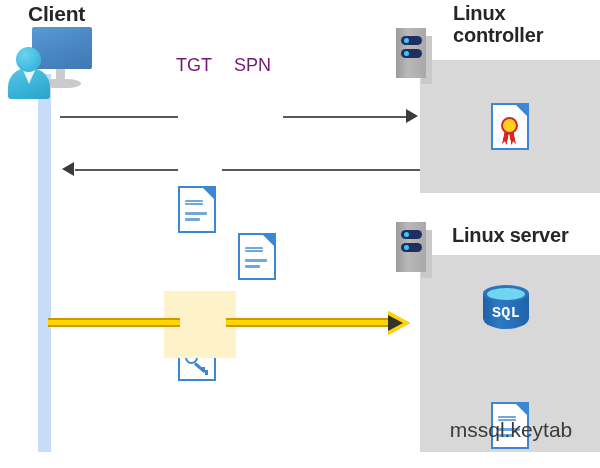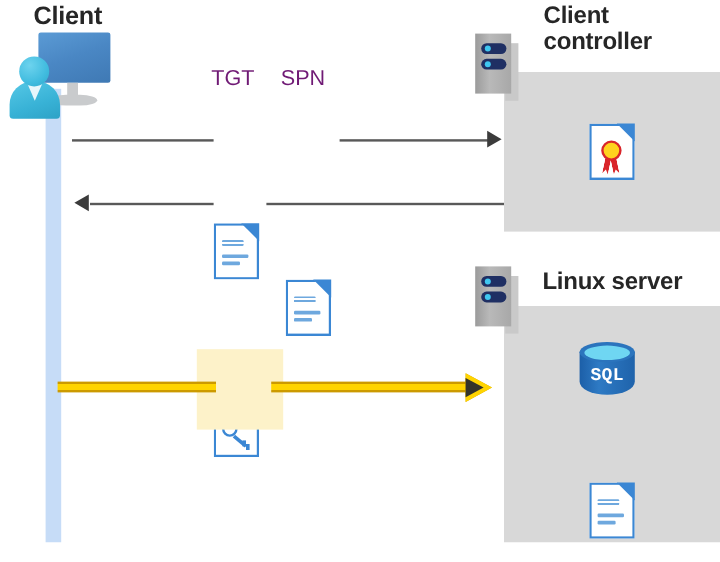--- a/index.html
+++ b/index.html
@@ -342,21 +342,21 @@
     <div class="server-shadow"></div>
     <div class="server-body">
       <div class="server-bar b1">
           <div class="server-led"></div>
         </div>
       <div class="server-bar b2">
           <div class="server-led"></div>
         </div>
     </div>
   </div>
-  <div class="abs title" id="dc-title">Client controller</div>
+  <div class="abs title" id="dc-title">Linux controller</div>
 
   <div class="abs doc" id="cert-doc">
     <div class="doc-page"></div>
     <div class="doc-fold"></div>
     <div class="ribbon r1"></div>
     <div class="ribbon r2"></div>
     <div class="seal-circle"></div>
   </div>
 
   <div class="abs server-icon" id="linux-server">
@@ -380,20 +380,21 @@
     </div>
   </div>
 
   <div class="abs doc" id="keytab-doc">
     <div class="doc-page"></div>
     <div class="doc-fold"></div>
     <div class="doc-line l0"></div>
     <div class="doc-line l2"></div>
     <div class="doc-line l3"></div>
   </div>
+  <div class="abs" id="keytab-label">mssql.keytab</div>
 
   <div class="abs gray-line" style="left:60px; top:116px; width:118px;"></div>
   <div class="abs gray-line" style="left:283px; top:116px; width:125px;"></div>
   <div class="abs gray-arrowhead-right" style="left:406px; top:109px;"></div>
 
   <div class="abs doc-label" style="left:176px; top:55px;">TGT</div>
   <div class="abs doc" style="left:178px; top:92px;">
     <div class="doc-page"></div>
     <div class="doc-fold"></div>
     <div class="doc-line l0"></div>

